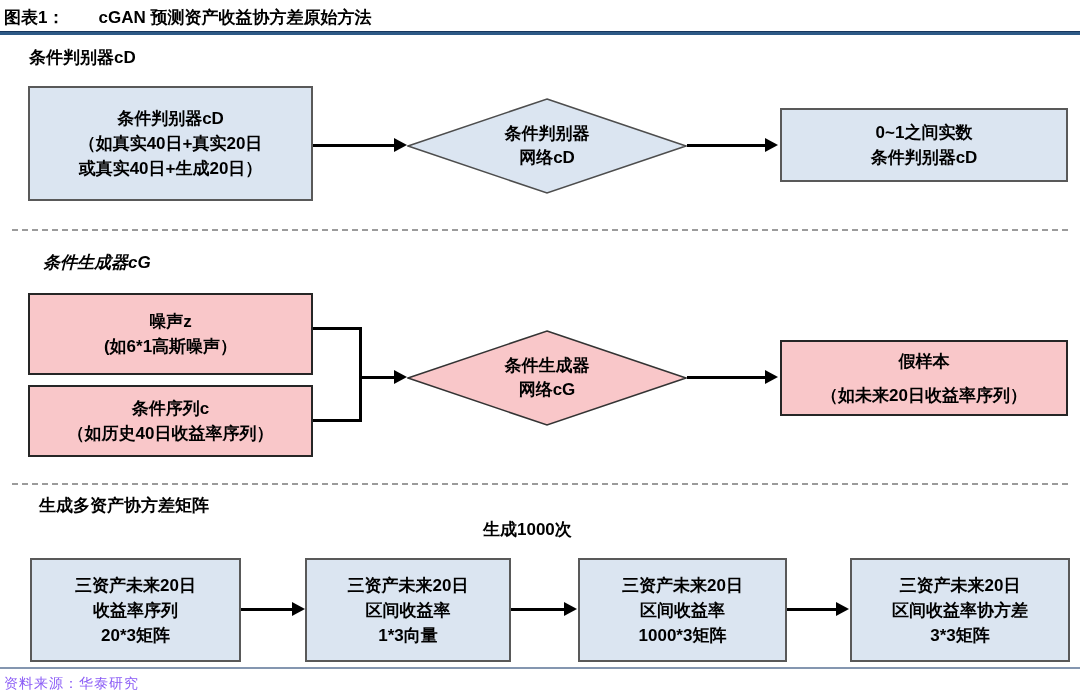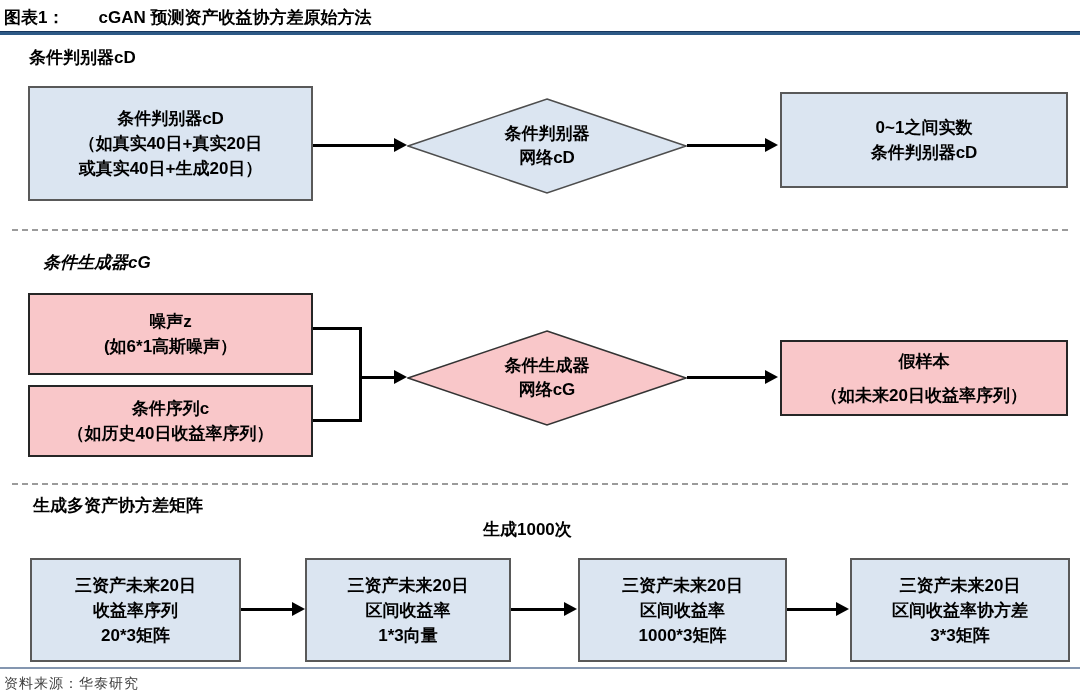--- a/index.html
+++ b/index.html
@@ -26,21 +26,21 @@
     font-weight:bold;font-size:17px;line-height:24px;}
   
   .hline{height:3px;background:#000;}
   .vline{width:3px;background:#000;}
   .arrowhead{width:0;height:0;border-top:7px solid transparent;border-bottom:7px solid transparent;
     border-left:13px solid #000;}
   
   .dashed{width:1056px;left:12px;border-top:2px dashed #9b9b9b;height:0;}
   
   .foot-line{left:0;top:667px;width:1080px;height:2px;background:#8496b0;}
-  .source{left:4px;top:675px;font-size:14px;color:#404040;
+  .source{left:4px;top:675px;font-size:14px;color:#8b5cf6;
     font-family:"Liberation Serif", serif;letter-spacing:1px;}
 </style>
 </head>
 <body>
 
 <div class="canvas">
 
   <div class="abs title">
     <span>图表1：</span>
     <span>cGAN 预测资产收益协方差原始方法</span>
@@ -64,21 +64,21 @@
     </svg>
     <div class="diamond-text">
       <div>条件判别器</div>
       <div>网络cD</div>
     </div>
   </div>
 
   <div class="abs hline" style="left:687px;top:144px;width:80px;"></div>
   <div class="abs arrowhead" style="left:765px;top:138px;"></div>
 
-  <div class="abs box blue" style="left:780px;top:92px;width:288px;height:96px;">
+  <div class="abs box blue" style="left:780px;top:108px;width:288px;height:74px;">
     <div>0~1之间实数</div>
     <div>条件判别器cD</div>
   </div>
 
   <div class="abs dashed" style="top:229px;"></div>
 
   <div class="abs sec-label" style="left:43px;top:251px;font-style:italic;">条件生成器cG</div>
 
   <div class="abs box pink" style="left:28px;top:293px;width:285px;height:82px;">
     <div>噪声z</div>
@@ -109,21 +109,21 @@
   <div class="abs hline" style="left:687px;top:376px;width:80px;"></div>
   <div class="abs arrowhead" style="left:765px;top:370px;"></div>
 
   <div class="abs box pink" style="left:780px;top:340px;width:288px;height:76px;gap:9px;">
     <div>假样本</div>
     <div>（如未来20日收益率序列）</div>
   </div>
 
   <div class="abs dashed" style="top:483px;"></div>
 
-  <div class="abs sec-label" style="left:33px;top:494px;text-align:center;">生成多资产协方差矩阵</div>
+  <div class="abs sec-label" style="left:39px;top:494px;text-align:center;">生成多资产协方差矩阵</div>
 
   <div class="abs sec-label" style="left:483px;top:518px;">生成1000次</div>
 
   <div class="abs box blue" style="left:30px;top:558px;width:211px;height:104px;">
     <div>三资产未来20日</div>
     <div>收益率序列</div>
     <div>20*3矩阵</div>
   </div>
 
   <div class="abs hline" style="left:241px;top:608px;width:52px;"></div>

